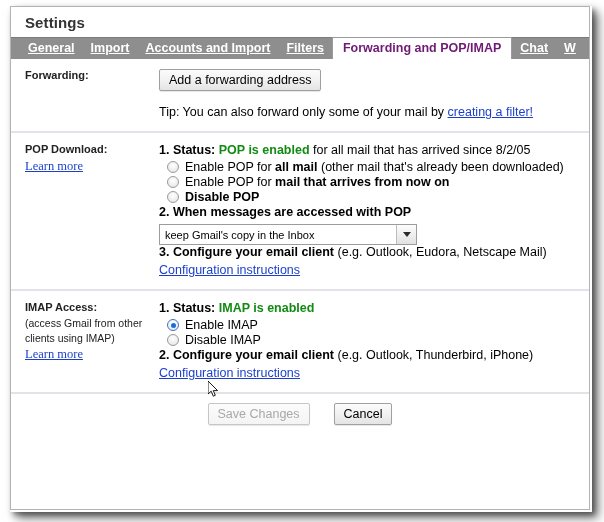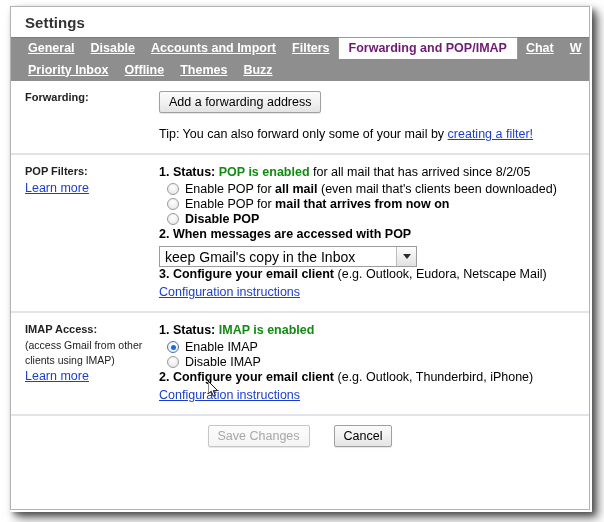--- a/index.html
+++ b/index.html
@@ -135,21 +135,21 @@
   .sec-body {
     flex: 1;
     padding-right: 10px;
   }
   a.link {
     color: #1b3fcc;
     text-decoration: underline;
     cursor: pointer;
     font-size: 12.5px;
   }
-  .sec-label a.link { font-size: 12.5px; }
+  .sec-label a.link { font-size: 12.5px; font-family: Liberation Serif, serif; }
 
   
   .btn {
     font-family: "Liberation Sans", sans-serif;
     font-size: 12.5px;
     color: #000000;
     background: linear-gradient(to bottom, #fbfbfb 0%, #f1f1f1 52%, #e4e4e4 100%);
     border: 1px solid #a0a0a0;
     border-radius: 2px;
     padding: 3px 9px;
@@ -220,21 +220,21 @@
     height: 21px;
     border: 1px solid #9c9c9c;
     background: #ffffff;
     box-sizing: border-box;
     margin-top: 2px;
     cursor: pointer;
   }
   .select .sel-text {
     flex: 1;
     padding-left: 5px;
-    font-size: 14px;
+    font-size: 11px;
     color: #000000;
     white-space: nowrap;
     overflow: hidden;
   }
   .select .sel-arrow {
     width: 19px;
     height: 19px;
     border-left: 1px solid #bdbdbd;
     background: linear-gradient(to bottom, #fdfdfd 0%, #efefef 50%, #e1e1e1 100%);
     display: flex;
@@ -277,62 +277,56 @@
 
   <div class="window">
 
     <div class="title-bar">
       <span class="title-text">Settings</span>
     </div>
 
     <div class="tab-bar">
       <div class="tab-row">
         <div class="tab">General</div>
-        <div class="tab">Disable</div>
+        <div class="tab">Import</div>
         <div class="tab">Accounts and Import</div>
         <div class="tab">Filters</div>
         <div class="tab active">Forwarding and POP/IMAP</div>
         <div class="tab">Chat</div>
         <div class="tab clipped">W</div>
       </div>
-      <div class="tab-row second">
-        <div class="tab">Priority Inbox</div>
-        <div class="tab">Offline</div>
-        <div class="tab">Themes</div>
-        <div class="tab">Buzz</div>
-      </div>
     </div>
 
     <div class="content">
 
       <div class="section">
         <div class="sec-label">
           <div class="head">Forwarding:</div>
         </div>
         <div class="sec-body">
           <button class="btn">Add a forwarding address</button>
           <div class="tip">
             <span>Tip: You can also forward only some of your mail by </span><a class="link">creating a filter!</a>
           </div>
         </div>
       </div>
 
       <div class="section">
         <div class="sec-label">
-          <div class="head">POP Filters:</div>
+          <div class="head">POP Download:</div>
           <a class="link">Learn more</a>
         </div>
         <div class="sec-body">
           <div class="step">
             <span>1. Status: </span><span class="green">POP is enabled</span><span class="normal"> for all mail that has arrived since 8/2/05</span>
           </div>
 
           <div class="radio-line">
             <span class="radio"></span>
-            <span class="radio-label"><span>Enable POP for </span><b>all mail</b><span> (even mail that's clients been downloaded)</span></span>
+            <span class="radio-label"><span>Enable POP for </span><b>all mail</b><span> (other mail that's already been downloaded)</span></span>
           </div>
 
           <div class="radio-line">
             <span class="radio"></span>
             <span class="radio-label"><span>Enable POP for </span><b>mail that arrives from now on</b><span></span></span>
           </div>
 
           <div class="radio-line">
             <span class="radio"></span>
             <span class="radio-label"><span></span><b>Disable POP</b><span></span></span>

